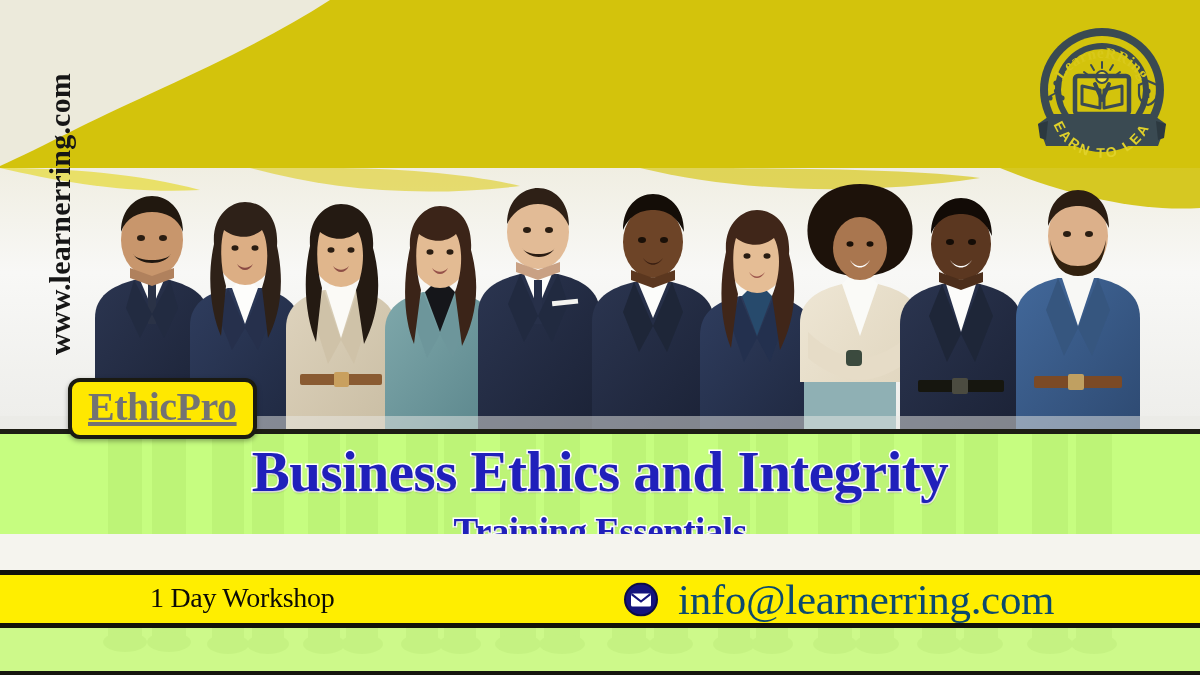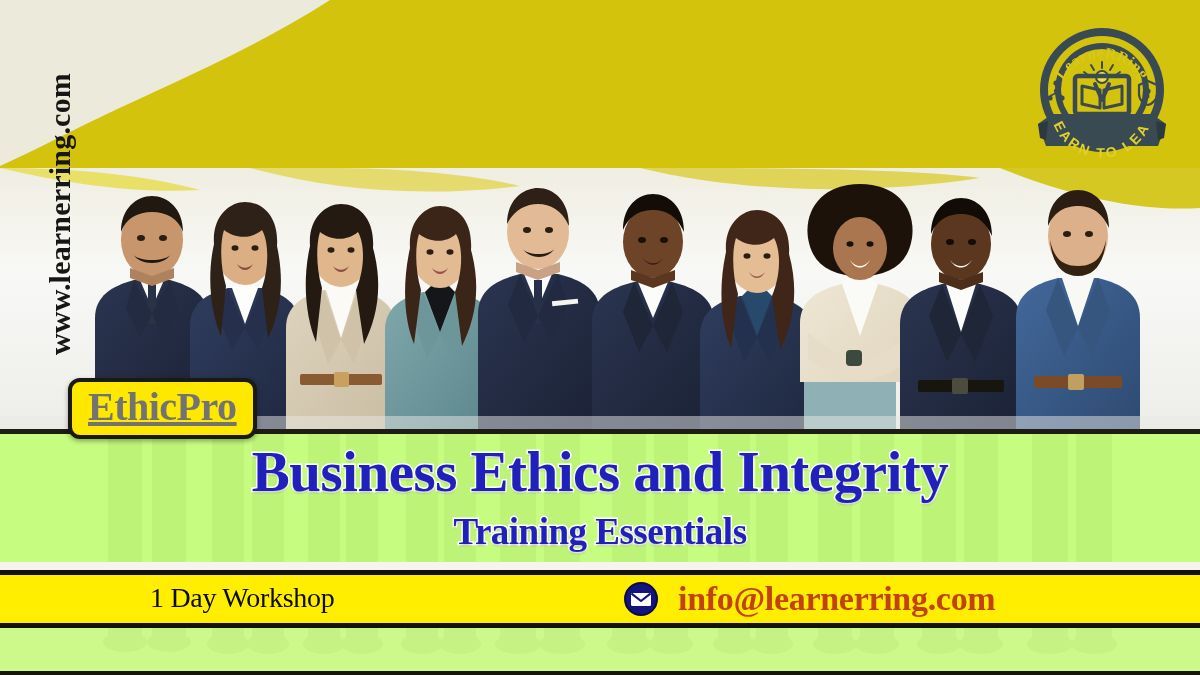--- a/index.html
+++ b/index.html
@@ -84,21 +84,21 @@
   .div-line-top {
     position: absolute; left: 0; top: 429px;
     width: 1200px; height: 5px;
     background: #1d1d14;
     z-index: 30;
   }
 
   
   .green-band {
     position: absolute; left: 0; top: 434px;
-    width: 1200px; height: 128px;
+    width: 1200px; height: 100px;
     background: #c6fd80;
     overflow: hidden;
     z-index: 20;
   }
   .green-band .ghost { position:absolute; left:0; top:-266px; width:1200px; height:400px; opacity:.22; }
   .title-wrap {
     position: absolute; left: 0; top: 0;
     width: 1200px; height: 136px;
     display: flex; flex-direction: column;
     align-items: center; justify-content: center;
@@ -140,23 +140,23 @@
     letter-spacing: -0.3px;
   }
   .cta-mail-group {
     position: absolute; left: 624px; top: 50%;
     transform: translateY(-50%);
     display: flex; align-items: center; gap: 20px;
   }
   .mail-icon { width: 34px; height: 34px; flex: 0 0 34px; }
   .cta-email {
     font-family: "Liberation Serif", serif;
-    font-weight: 700;
-    font-size: 34px;
-    color: #c2410c;
+    font-weight: 400;
+    font-size: 43px;
+    color: #0c4a6e;
     white-space: nowrap;
     letter-spacing: -0.3px;
   }
 
   
   .bottom-strip {
     position: absolute; left: 0; top: 628px;
     width: 1200px; height: 44px;
     background: #cdf98a;
     overflow: hidden;

